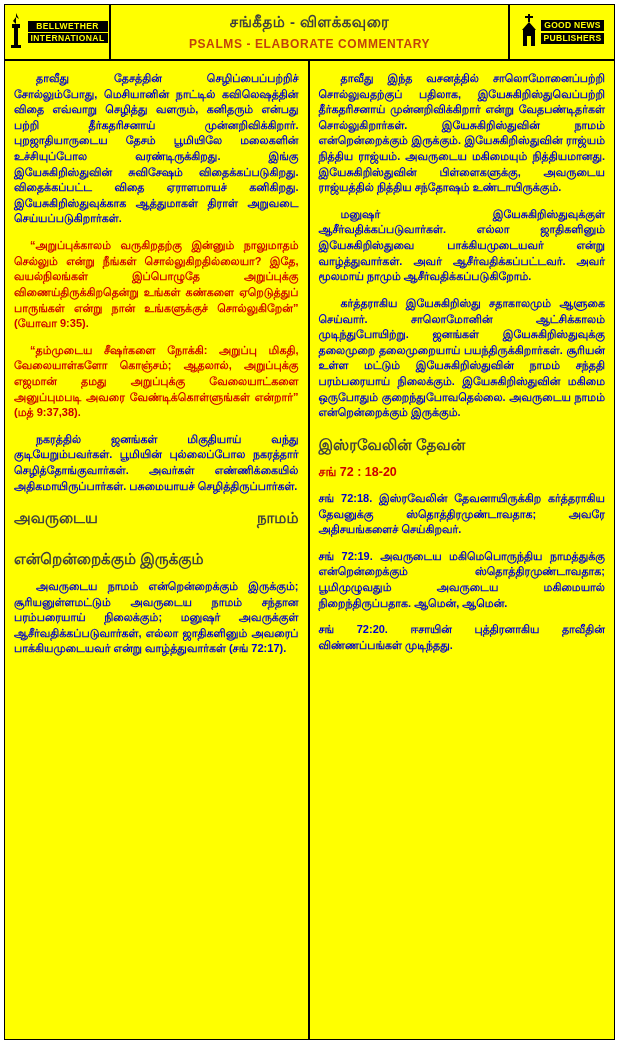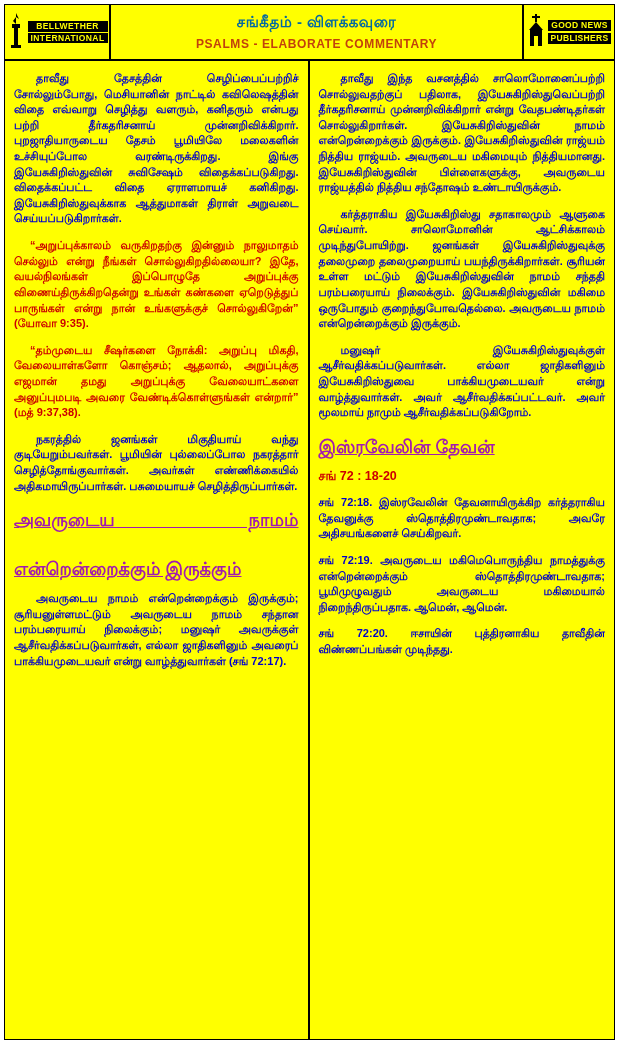--- a/index.html
+++ b/index.html
@@ -67,33 +67,33 @@
   }
   .title-box {
     flex: 1;
     display: flex;
     flex-direction: column;
     align-items: center;
     justify-content: center;
     gap: 4px;
   }
   .title-ta {
-    color: #0369a1;
+    color: #404040;
     font-size: 15px;
     font-weight: bold;
     letter-spacing: 0.5px;
   }
   .title-en {
     color: #c2410c;
     font-size: 12px;
     font-weight: bold;
     letter-spacing: 0.6px;
   }
   .pub-box {
-    width: 92px;
+    width: 106px;
     border-left: 2px solid #000;
     box-sizing: border-box;
     display: flex;
     align-items: center;
     justify-content: center;
     padding: 2px;
   }
   .pub-inner {
     display: flex;
     align-items: center;
@@ -142,26 +142,25 @@
     text-indent: 22px;
   }
   p.para.quote {
     text-indent: 16px;
   }
   p.para.red {
     color: #cc0000;
   }
   h2.section {
     margin: 14px 0 10px 0;
-    color: #a21caf;
-    font-size: 18px;
+    color: #404040;
+    font-size: 15px;
     font-weight: bold;
     line-height: 1.35;
     text-align: justify;
-    text-decoration: underline;
   }
   .ref-line {
     margin: 8px 0 10px 0;
     color: #cc0000;
     font-size: 12.5px;
     font-weight: bold;
   }
   .spread-line {
     text-align: justify;
   }
@@ -231,22 +230,22 @@
         <h2 class="section">
           <span class="spread-line" style="display:block">அவருடைய நாமம்</span>
           <span style="display:block">என்றென்றைக்கும் இருக்கும்</span>
         </h2>
 
         <p class="para indent">அவருடைய நாமம் என்றென்றைக்கும் இருக்கும்; சூரியனுள்ளமட்டும் அவருடைய நாமம் சந்தான பரம்பரையாய் நிலைக்கும்; மனுஷர் அவருக்குள் ஆசீர்வதிக்கப்படுவார்கள், எல்லா ஜாதிகளினும் அவரைப் பாக்கியமுடையவர் என்று வாழ்த்துவார்கள் (சங் 72:17).</p>
       </div>
 
       <div class="col right">
         <p class="para indent">தாவீது இந்த வசனத்தில் சாலொமோனைப்பற்றி சொல்லுவதற்குப் பதிலாக, இயேசுகிறிஸ்துவெப்பற்றி தீர்கதரிசனாய் முன்னறிவிக்கிறார் என்று வேதபண்டிதர்கள் சொல்லுகிறார்கள். இயேசுகிறிஸ்துவின் நாமம் என்றென்றைக்கும் இருக்கும். இயேசுகிறிஸ்துவின் ராஜ்யம் நித்திய ராஜ்யம். அவருடைய மகிமையும் நித்தியமானது. இயேசுகிறிஸ்துவின் பிள்ளைகளுக்கு, அவருடைய ராஜ்யத்தில் நித்திய சந்தோஷம் உண்டாயிருக்கும்.</p>
+        <p class="para indent">மனுஷர் இயேசுகிறிஸ்துவுக்குள் ஆசீர்வதிக்கப்படுவார்கள். எல்லா ஜாதிகளினும் இயேசுகிறிஸ்துவை பாக்கியமுடையவர் என்று வாழ்த்துவார்கள். அவர் ஆசீர்வதிக்கப்பட்டவர். அவர் மூலமாய் நாமும் ஆசீர்வதிக்கப்படுகிறோம்.</p>
         <p class="para indent">கர்த்தராகிய இயேசுகிறிஸ்து சதாகாலமும் ஆளுகை செய்வார். சாலொமோனின் ஆட்சிக்காலம் முடிந்துபோயிற்று. ஜனங்கள் இயேசுகிறிஸ்துவுக்கு தலைமுறை தலைமுறையாய் பயந்திருக்கிறார்கள். சூரியன் உள்ள மட்டும் இயேசுகிறிஸ்துவின் நாமம் சந்ததி பரம்பரையாய் நிலைக்கும். இயேசுகிறிஸ்துவின் மகிமை ஒருபோதும் குறைந்துபோவதெல்லை. அவருடைய நாமம் என்றென்றைக்கும் இருக்கும்.</p>
-        <p class="para indent">மனுஷர் இயேசுகிறிஸ்துவுக்குள் ஆசீர்வதிக்கப்படுவார்கள். எல்லா ஜாதிகளினும் இயேசுகிறிஸ்துவை பாக்கியமுடையவர் என்று வாழ்த்துவார்கள். அவர் ஆசீர்வதிக்கப்பட்டவர். அவர் மூலமாய் நாமும் ஆசீர்வதிக்கப்படுகிறோம்.</p>
 
         <h2 class="section">இஸ்ரவேலின் தேவன்</h2>
         <div class="ref-line">சங் 72 : 18-20</div>
 
         <p class="para">சங் 72:18. இஸ்ரவேலின் தேவனாயிருக்கிற கர்த்தராகிய தேவனுக்கு ஸ்தொத்திரமுண்டாவதாக; அவரே அதிசயங்களைச் செய்கிறவர்.</p>
         <p class="para">சங் 72:19. அவருடைய மகிமெபொருந்திய நாமத்துக்கு என்றென்றைக்கும் ஸ்தொத்திரமுண்டாவதாக; பூமிமுழுவதும் அவருடைய மகிமையால் நிறைந்திருப்பதாக. ஆமென், ஆமென்.</p>
         <p class="para">சங் 72:20. ஈசாயின் புத்திரனாகிய தாவீதின் விண்ணப்பங்கள் முடிந்தது.</p>
       </div>
 
     </div>

